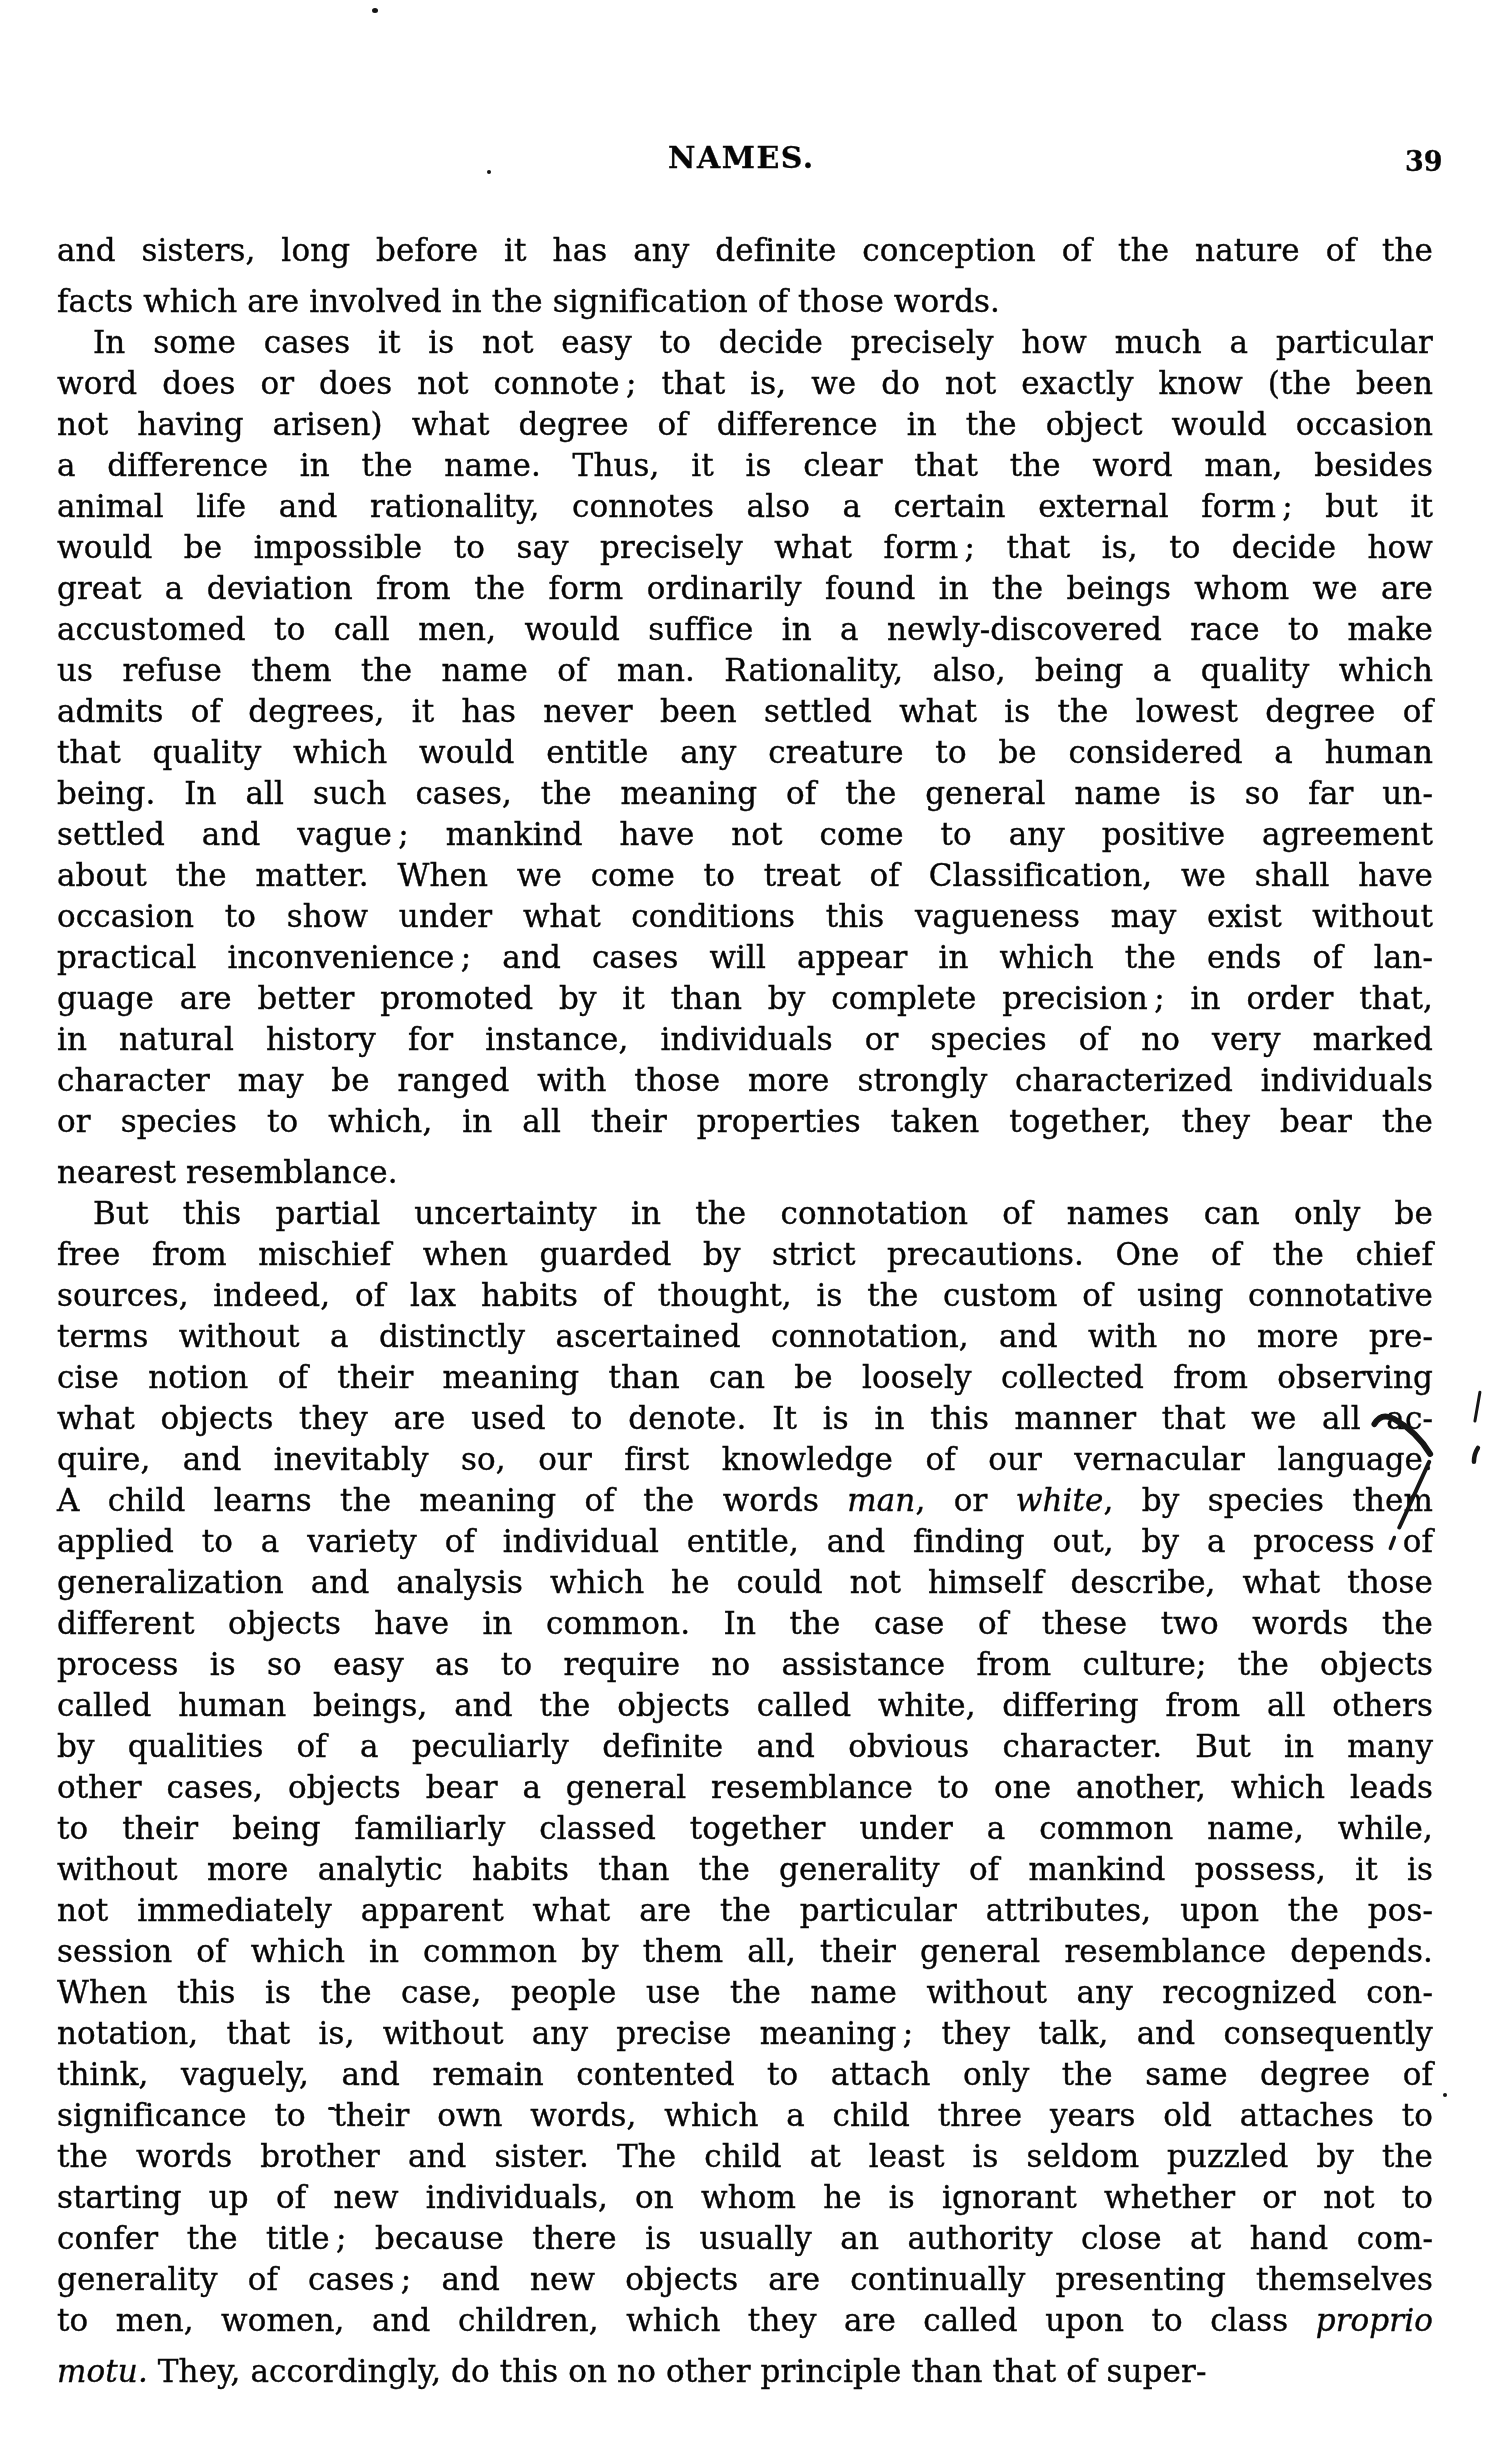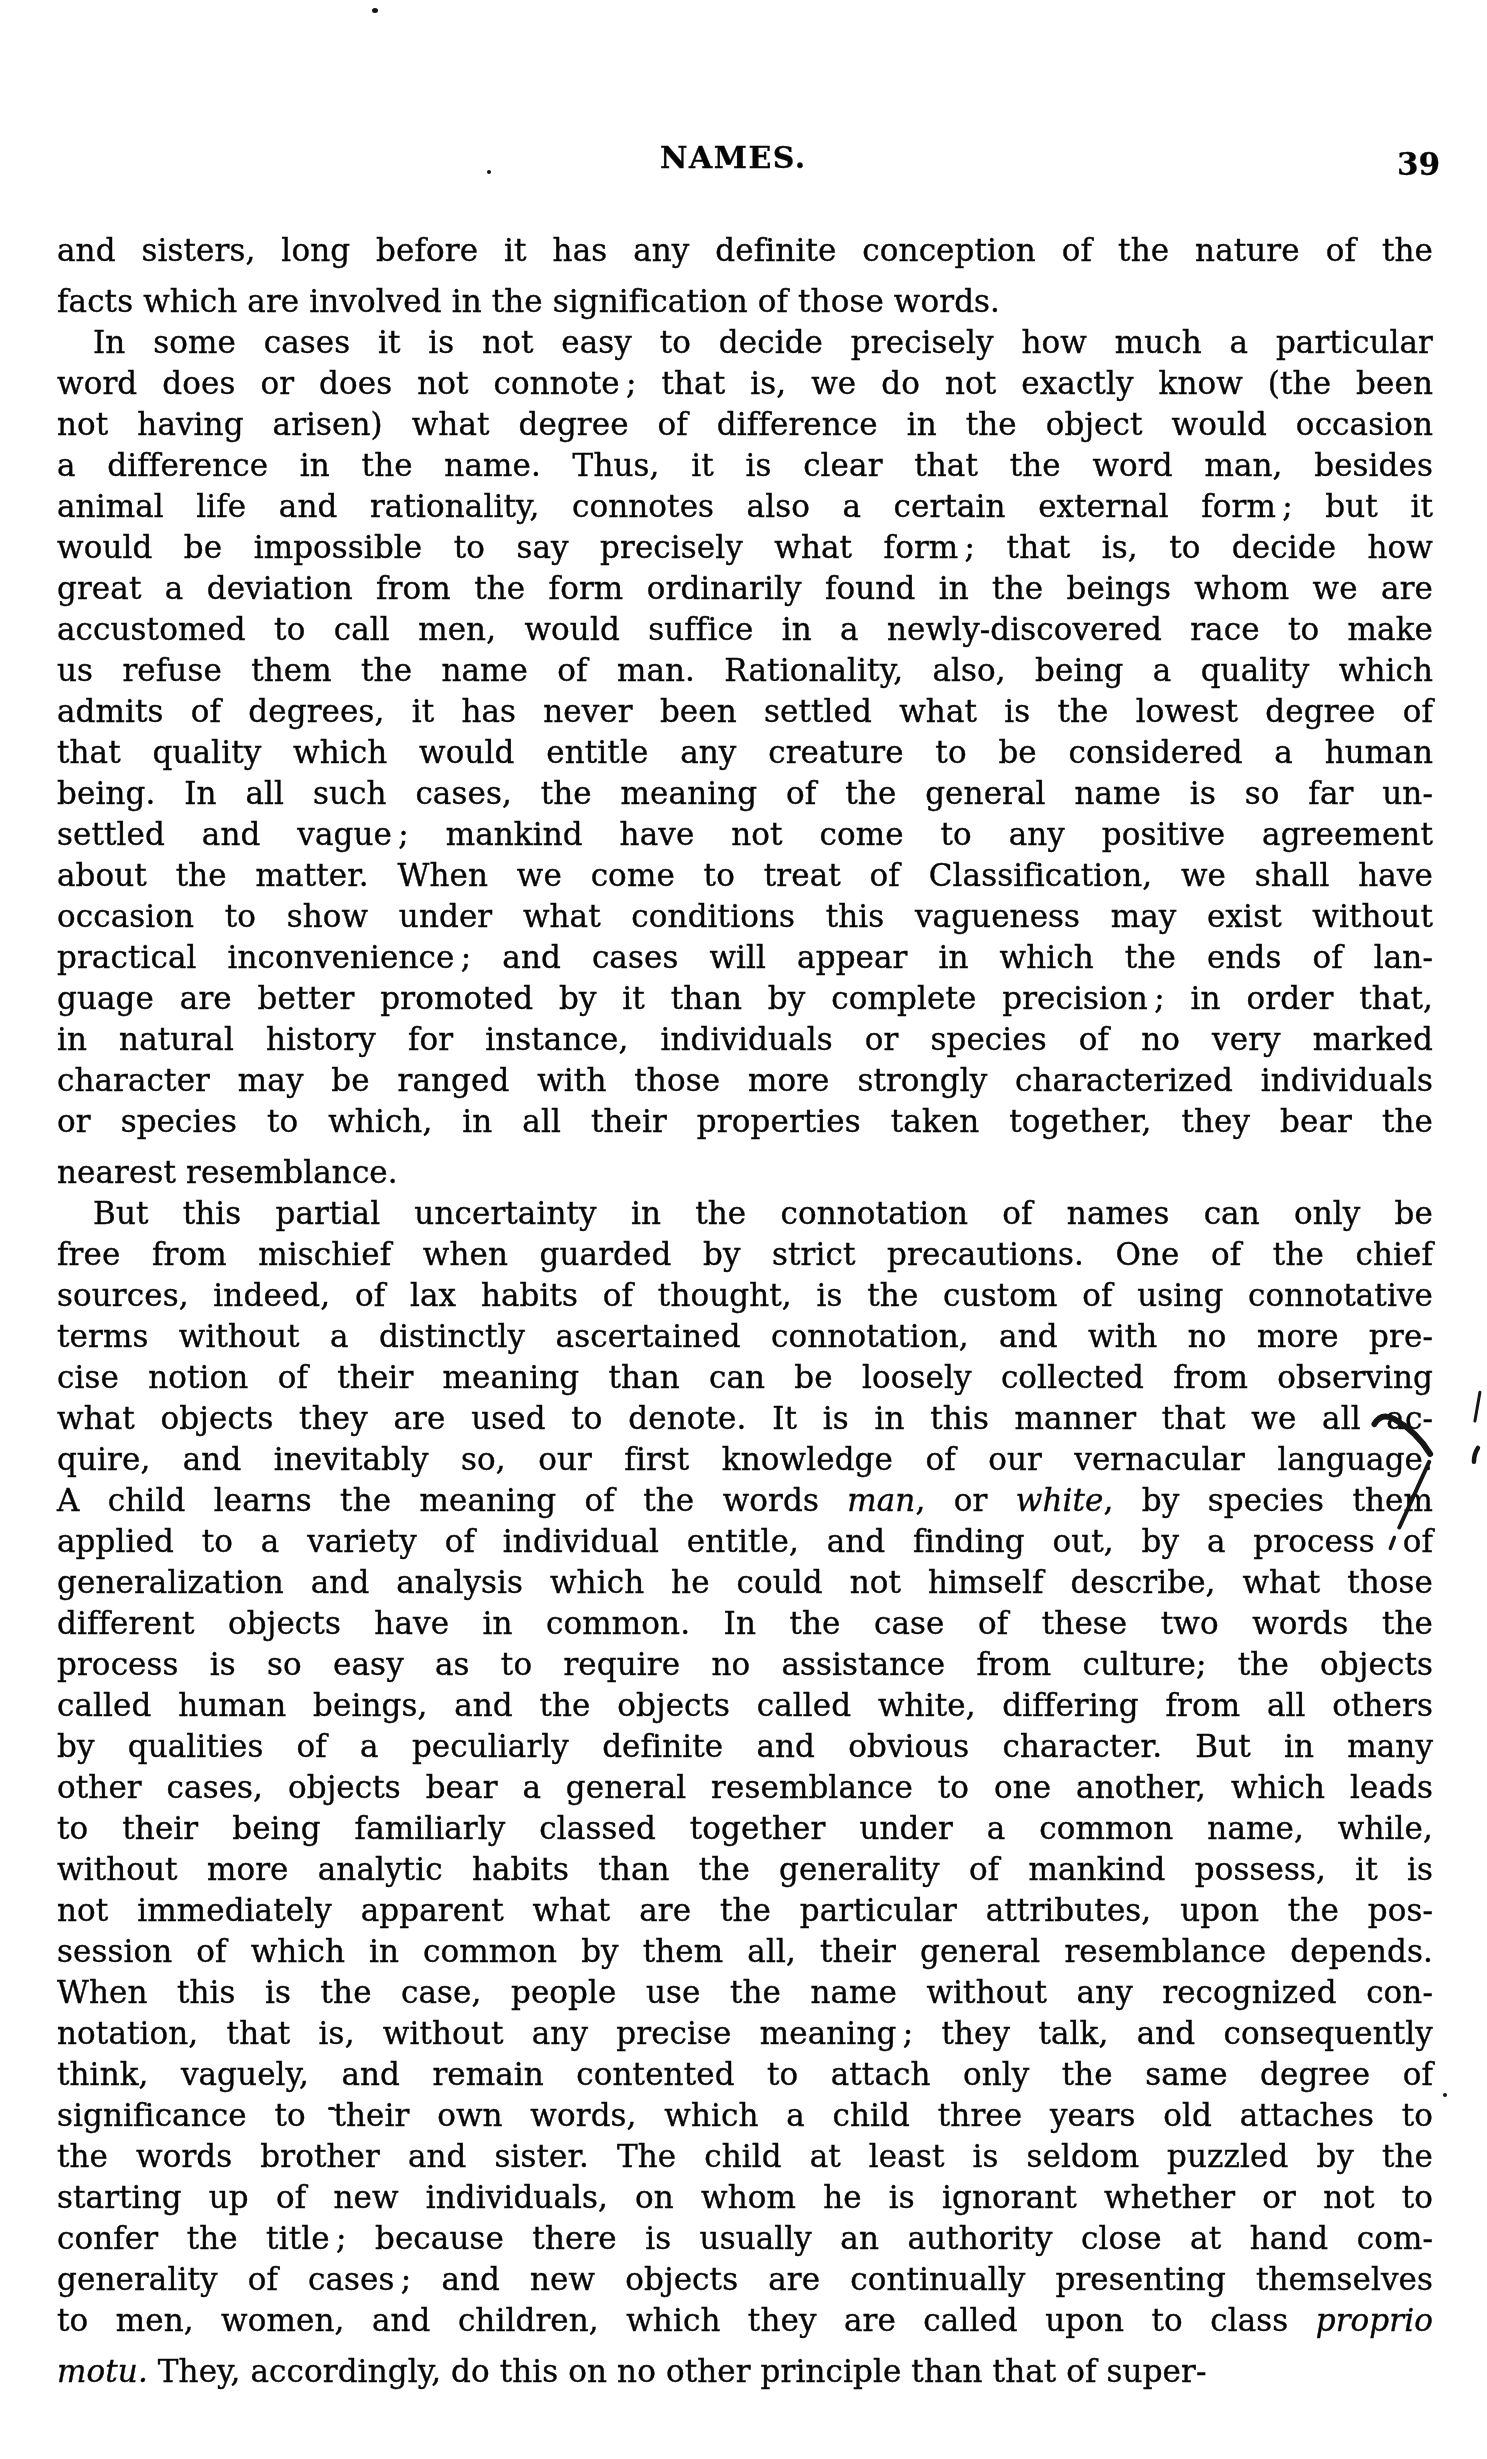--- a/index.html
+++ b/index.html
@@ -6,30 +6,30 @@
   .page{
     position:relative;
     width:1488px;height:2460px;
     background:#ffffff;
     overflow:hidden;
     font-family:"DejaVu Serif","Liberation Serif",serif;
     color:#060606;
   }
   
   .running-head{
-    position:absolute;top:140px;left:8px;width:1240px;height:40px;
+    position:absolute;top:140px;left:16px;width:1240px;height:40px;
   }
   .head-title{
     position:absolute;left:652px;top:0;
     font-size:30px;font-weight:bold;letter-spacing:1.5px;
     -webkit-text-stroke:0.3px #111;
   }
   .page-number{
     position:absolute;left:1389px;top:6px;
-    font-size:31px;font-weight:bold;
+    font-size:27px;font-weight:bold;
     -webkit-text-stroke:0.3px #111;
   }
   
   .text-block{
     position:absolute;left:57px;top:230px;width:1376px;
     font-size:31px;line-height:41px;
     -webkit-text-stroke:0.4px #131313;
     letter-spacing:0.1px;
   }
   .line{

